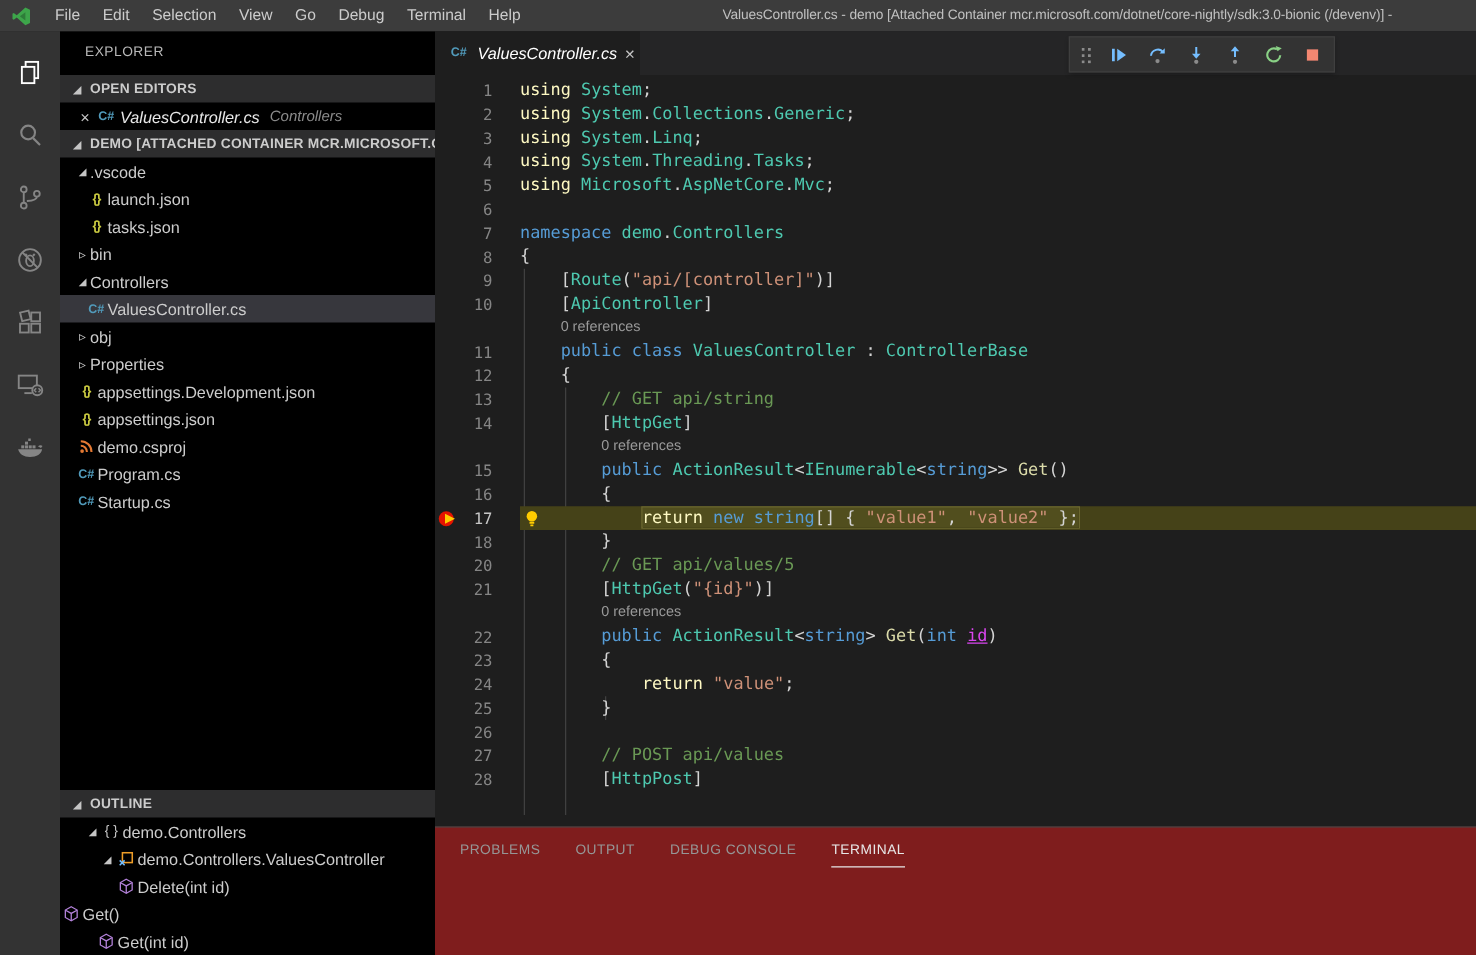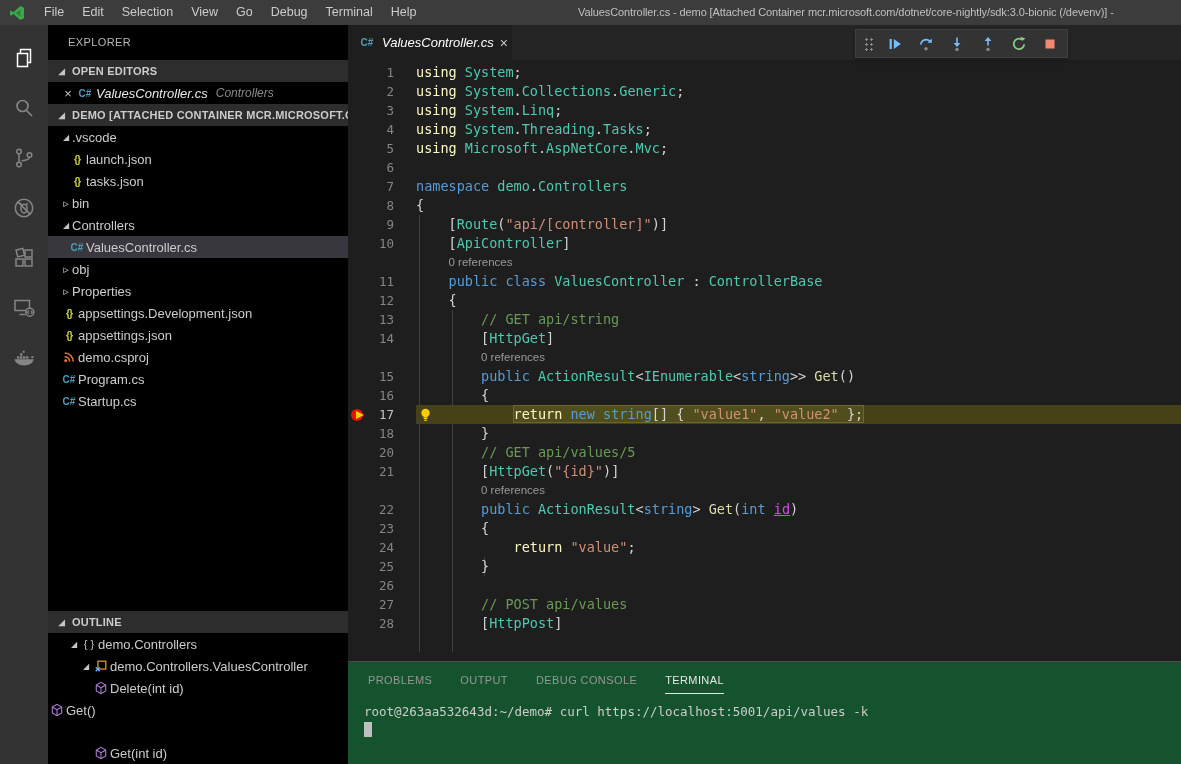--- a/index.html
+++ b/index.html
@@ -70,21 +70,21 @@
   .lenstext { color:#999999; font-size:11.5px; font-family:"Liberation Sans",sans-serif; line-height:19px; }
   .tk-k1 { color:#569cd6; } .tk-k2 { color:#fef9c3; } .tk-ty { color:#4ec9b0; } .tk-st { color:#ce9178; }
   .tk-cm { color:#6a9955; } .tk-me { color:#dcdcaa; } .tk-va { color:#d946ef;text-decoration:underline; } .tk-p { color:#d4d4d4; }
   .bp { position:absolute; left:3px; top:3.5px; width:12px; height:12px; border-radius:50%; background:#e51400; }
   .bp-arrow { position:absolute; left:8px; top:5.5px; width:0; height:0; border-left:8px solid #ffcc00;
               border-top:4px solid transparent; border-bottom:4px solid transparent; }
   .bulb { position:absolute; left:3px; top:3px; }
   .guide { position:absolute; width:1px; background:#404040; }
 
   
-  .panel { flex:0 0 103px; border-top:1px solid #494949; background:#14532d; display:flex; flex-direction:column; }
+  .panel { flex:0 0 103px; border-top:1px solid #494949; background:#7f1d1d; display:flex; flex-direction:column; }
   .panel-tabs { flex:0 0 34px; display:flex; align-items:center; padding-left:20px; gap:28px; }
   .panel-tab { font-size:11px; color:#969696; letter-spacing:0.4px; padding:10px 0 7px; border-bottom:1px solid transparent; cursor:pointer; }
   .panel-tab.active { color:#e7e7e7; border-bottom:1px solid #e7e7e7; }
   .terminal { padding:7px 0 0 16px; font-family:"DejaVu Sans Mono",monospace; font-size:12.5px; color:#cccccc; }
   .term-line { line-height:17px; white-space:pre; }
   .term-cursor { display:inline-block; width:8px; height:15px; background:#bfbfbf; margin-top:2px; }
 </style>
 </head>
 <body>
 
@@ -298,21 +298,21 @@
           </div>
           <div class="outline-row" style="">
             <span class="symicon">
               <svg width="14" height="14" viewBox="0 0 16 16" fill="none" stroke="#b180d7" stroke-width="1.2">
                 <path d="M8 1.6l5.4 3v6.8L8 14.4l-5.4-3V4.6z"></path>
                 <path d="M2.8 4.8 8 7.7l5.2-2.9M8 7.7v6.5"></path>
               </svg>
             </span>
             <span>Get()</span>
           </div>
-          <div class="outline-row" style="padding-left: 44px; margin-top: 21px;">
+          <div class="outline-row" style="padding-left: 28px;">
             <span class="symicon">
               <svg width="14" height="14" viewBox="0 0 16 16" fill="none" stroke="#b180d7" stroke-width="1.2">
                 <path d="M8 1.6l5.4 3v6.8L8 14.4l-5.4-3V4.6z"></path>
                 <path d="M2.8 4.8 8 7.7l5.2-2.9M8 7.7v6.5"></path>
               </svg>
             </span>
             <span>Get(int id)</span>
           </div>
         </div>
     </div>
@@ -564,20 +564,16 @@
           </div>
         </div>
 
       <div class="panel">
         <div class="panel-tabs" id="panel-tabs">
             <span class="panel-tab">PROBLEMS</span>
             <span class="panel-tab">OUTPUT</span>
             <span class="panel-tab">DEBUG CONSOLE</span>
             <span class="panel-tab active">TERMINAL</span>
           </div>
-        <div class="terminal">
-          <div class="term-line">root@263aa532643d:~/demo# curl https://localhost:5001/api/values -k</div>
-          <div class="term-line"><span class="term-cursor"></span></div>
-        </div>
       </div>
     </div>
   </div>
 </div>
 
 </body></html>

